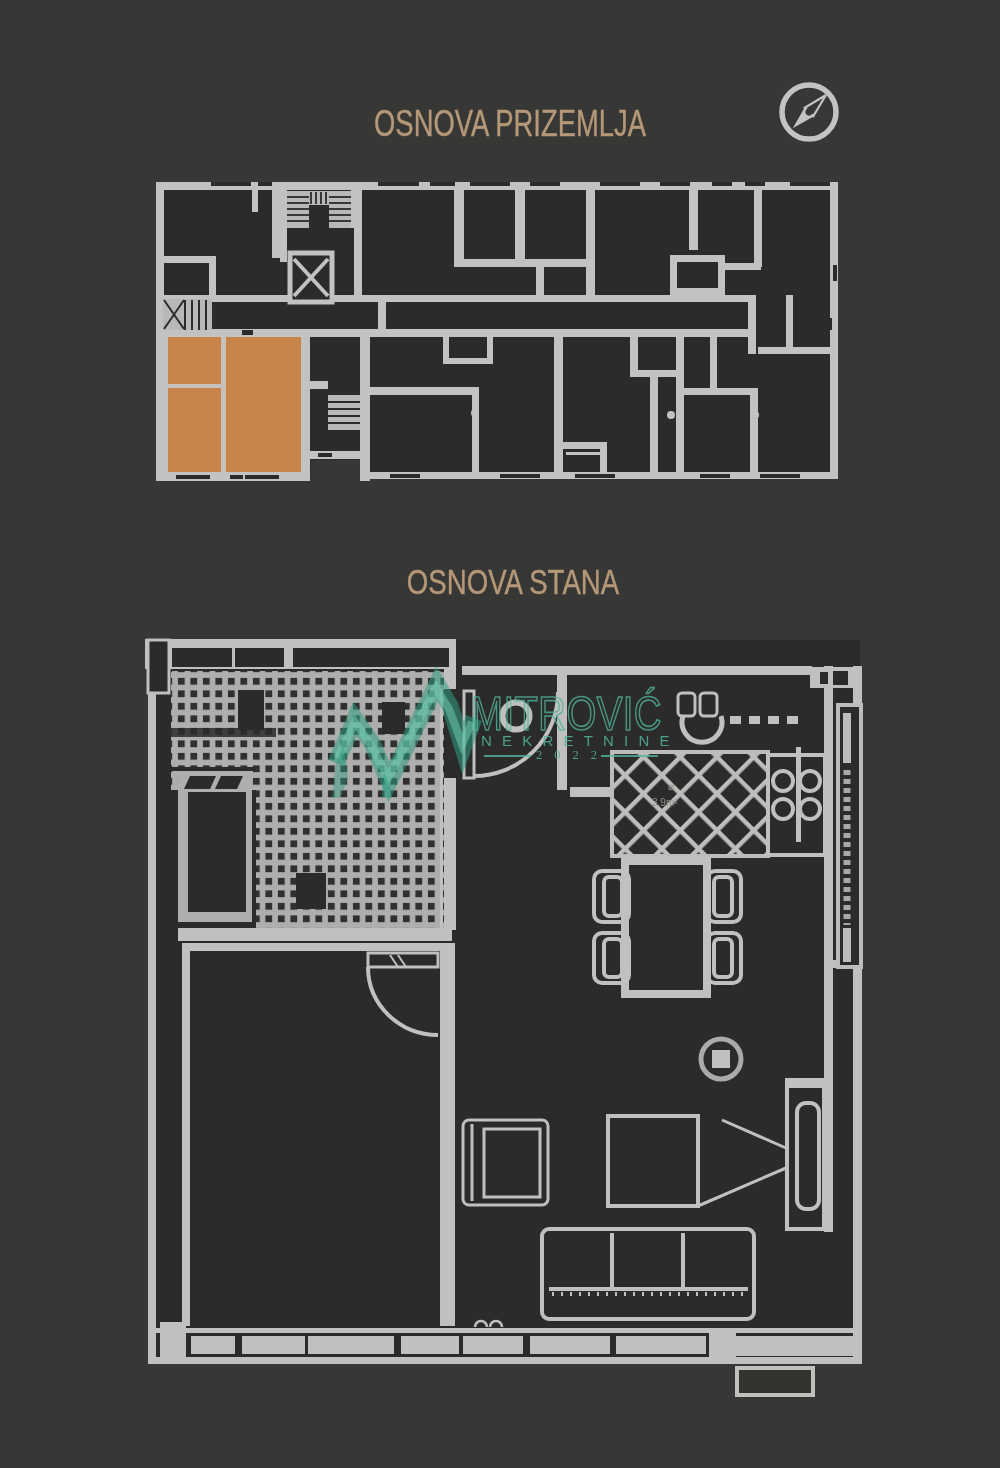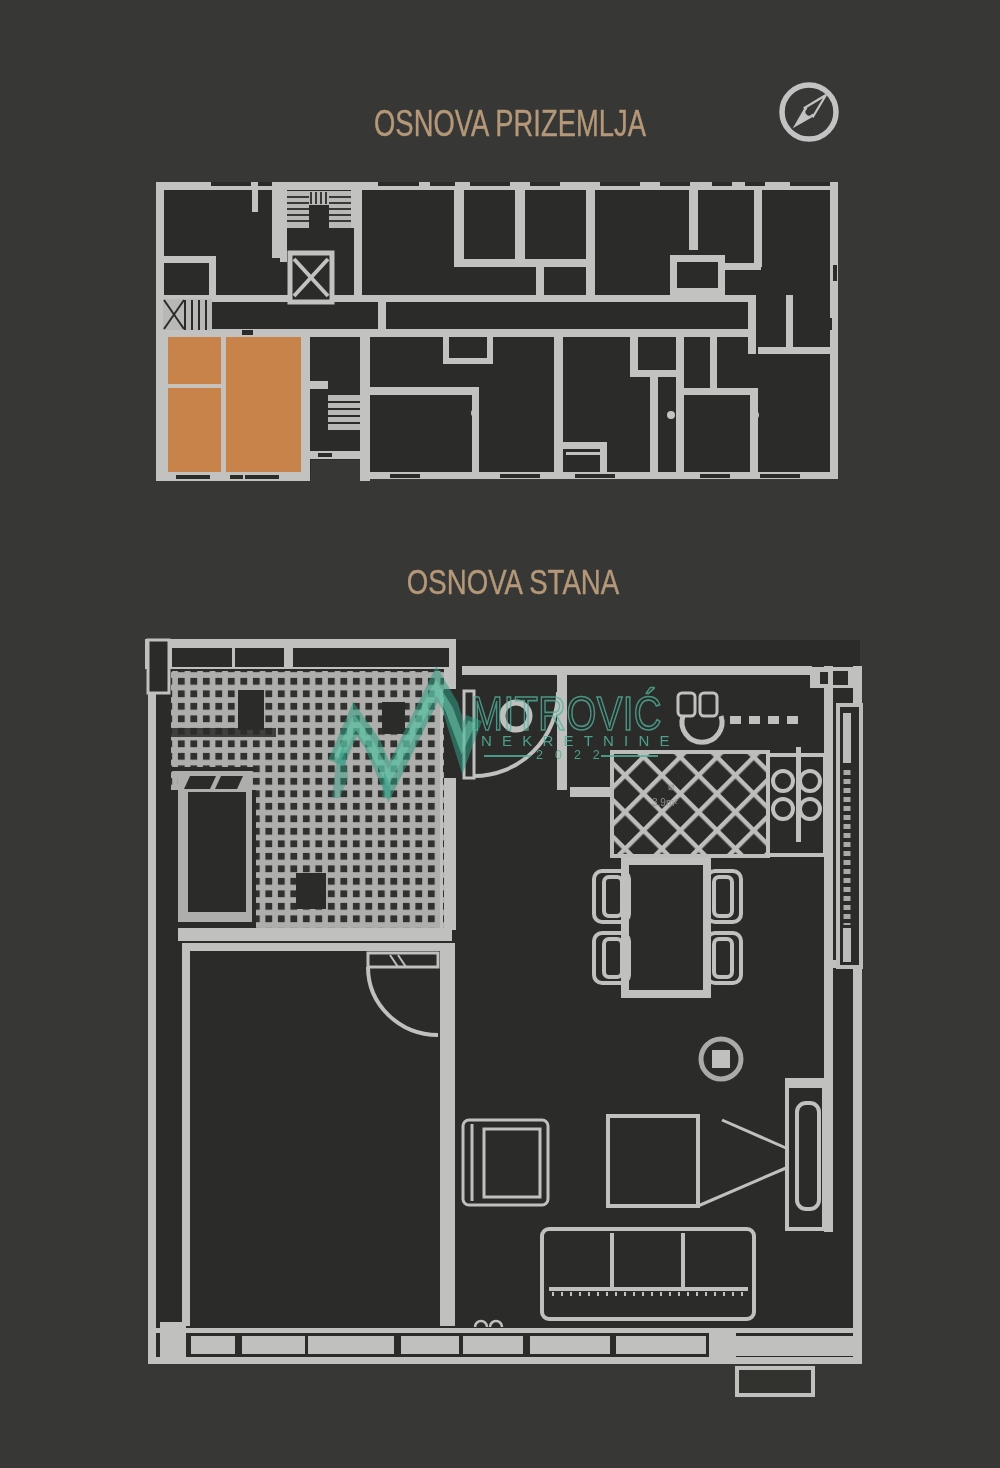--- a/index.html
+++ b/index.html
@@ -7,21 +7,21 @@
        font-family:"Liberation Sans", sans-serif;}
   .title{position:absolute;width:1000px;text-align:center;color:#b59878;
          font-weight:400;transform-origin:500px 50%;-webkit-text-stroke:0.4px #b59878;}
   #t1{left:10px;top:105px;filter:blur(0.3px);font-size:37px;line-height:37px;transform:scaleX(0.74);}
   #t2{left:13px;top:564px;filter:blur(0.3px);font-size:35px;line-height:35px;transform:scaleX(0.79);}
   svg{position:absolute;left:0;top:0;filter:blur(0.4px);}
   .wmtext{position:absolute;color:rgba(82,180,156,0.85);transform-origin:left top;z-index:5;}
   #wm1{left:471px;top:690px;font-size:48px;line-height:48px;letter-spacing:0.5px;
        transform:scaleX(0.80);color:transparent;-webkit-text-stroke:1.7px rgba(82,180,156,0.78);}
   #wm2{left:481px;top:734px;font-size:15px;line-height:13px;letter-spacing:10.2px;}
-  #wm3{left:536px;top:749px;font-size:12.5px;line-height:13px;letter-spacing:12px;}
+  #wm3{left:536px;top:749px;font-size:12.5px;line-height:13px;letter-spacing:12px;font-family:Liberation Serif, serif;}
   .wmline{position:absolute;height:2px;background:rgba(82,180,156,0.8);z-index:5;}
 </style>
 </head>
 <body>
 <div class="title" id="t1">OSNOVA PRIZEMLJA</div>
 <div class="title" id="t2">OSNOVA STANA</div>
 <div class="wmtext" id="wm1">MITROVIĆ</div>
 <div class="wmtext" id="wm2">NEKRETNINE</div>
 <div class="wmtext" id="wm3">2022</div>
 <div class="wmline" style="left:484px;top:755px;width:47px;"></div>

